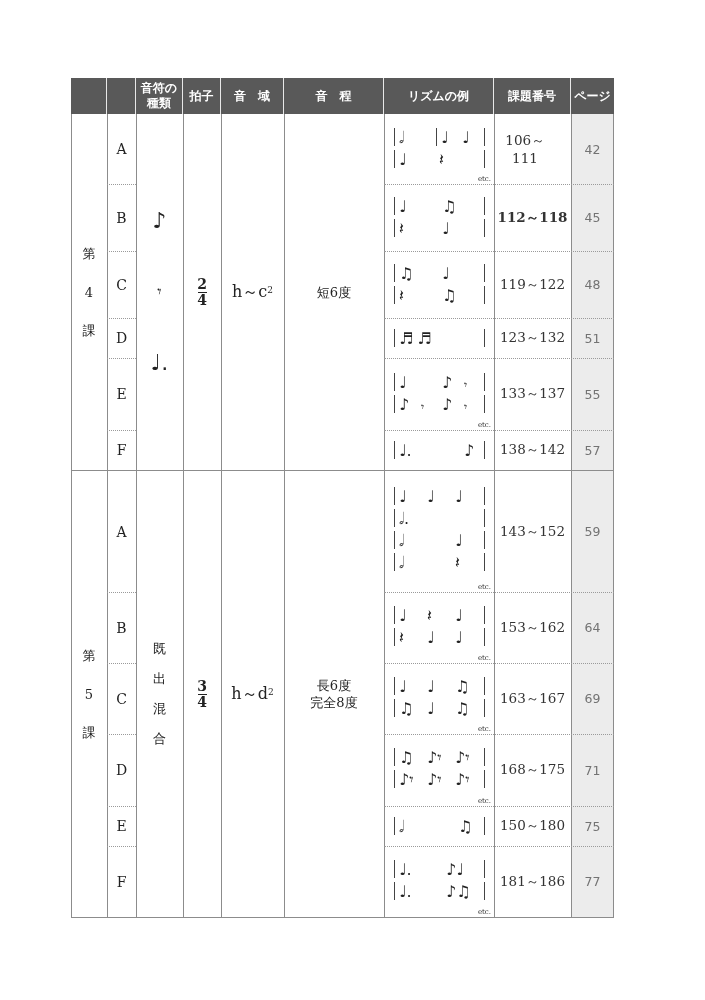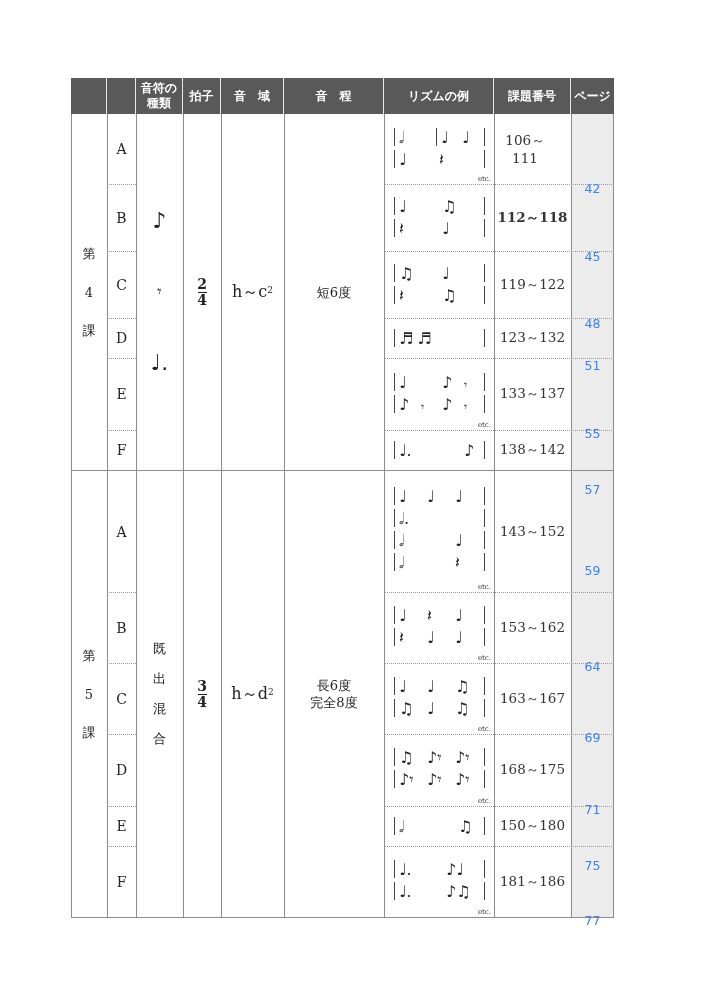--- a/index.html
+++ b/index.html
@@ -11,21 +11,21 @@
   .hdr:last-child { border-right:none; }
   .vline { position:absolute; width:1px; background:#8c8c8c; }
   .hline { position:absolute; height:1px; background:#8c8c8c; }
   .dot { position:absolute; height:0; border-top:1px dotted #9a9a9a; }
   .page-bg { position:absolute; background:#ececec; }
   .letter { font-size:14px; color:#222; }
   .lesson-v { display:flex; flex-direction:column; align-items:center; gap:22px; font-size:13px; }
   .lesson-v span { display:block; }
   .mixed-v { display:flex; flex-direction:column; align-items:center; gap:12px; font-size:13px; }
   .num { font-size:13.5px; color:#333; }
-  .pg { font-family:"DejaVu Sans","Liberation Sans",sans-serif; font-size:12.5px; color:#3b82f6;margin-top:39px; }
+  .pg { font-family:"DejaVu Sans","Liberation Sans",sans-serif; font-size:12.5px; color:#737373; }
   .frac { display:flex; flex-direction:column; align-items:center; font-weight:bold; font-size:14px; line-height:13px; }
   .frac .bar { width:9px; height:1px; background:#222; margin:1px 0; }
   .range { font-size:16px; }
   .range sup { font-size:9px; vertical-align:top; position:relative; top:-2px; }
   .interval { font-size:13px; line-height:17px; }
   .glyph { font-family:"DejaVu Sans",sans-serif; font-size:22px; line-height:1; }
   .rhythm { position:absolute; box-sizing:border-box; }
   .rline { position:relative; height:22px; font-family:"DejaVu Sans",sans-serif; font-size:16px; }
   .rline .bl { position:absolute; top:2px; width:1px; height:18px; background:#444; }
   .rline .n { position:absolute; bottom:2px; line-height:1; }
@@ -124,21 +124,21 @@
   <div class="cell num" style="left:423px;top:36px;width:62px;height:70px;">106～111</div>
   <div class="cell num" style="left:423px;top:106px;width:77px;height:67px;font-weight:bold;">112～118</div>
   <div class="cell num" style="left:423px;top:173px;width:77px;height:67px;">119～122</div>
   <div class="cell num" style="left:423px;top:240px;width:77px;height:40px;">123～132</div>
   <div class="cell num" style="left:423px;top:280px;width:77px;height:72px;">133～137</div>
   <div class="cell num" style="left:423px;top:352px;width:77px;height:40px;">138～142</div>
 
   <div class="cell pg" style="left:500px;top:36px;width:43px;height:70px;">42</div>
   <div class="cell pg" style="left:500px;top:106px;width:43px;height:67px;">45</div>
   <div class="cell pg" style="left:500px;top:173px;width:43px;height:67px;">48</div>
-  <div class="cell pg" style="left:500px;top:228px;width:43px;height:40px;">51</div>
+  <div class="cell pg" style="left:500px;top:240px;width:43px;height:40px;">51</div>
   <div class="cell pg" style="left:500px;top:280px;width:43px;height:72px;">55</div>
   <div class="cell pg" style="left:500px;top:352px;width:43px;height:40px;">57</div>
 
   <div class="rhythm" style="left:313px;top:36px;width:110px;height:70px;padding-top:12px;">
     <div class="rline">
         <span class="bl" style="left:10px"></span>
         <span class="n" style="left:15px">𝅗𝅥</span>
         <span class="bl" style="left:52px"></span>
         <span class="n" style="left:57px">♩</span>
         <span class="n" style="left:78px">♩</span>

